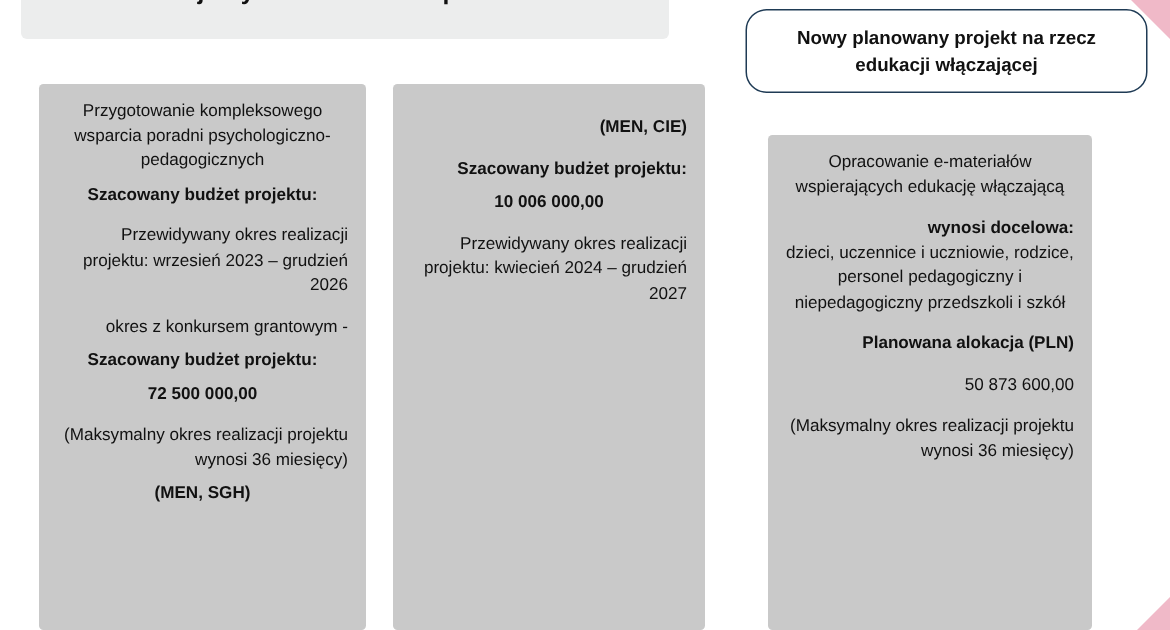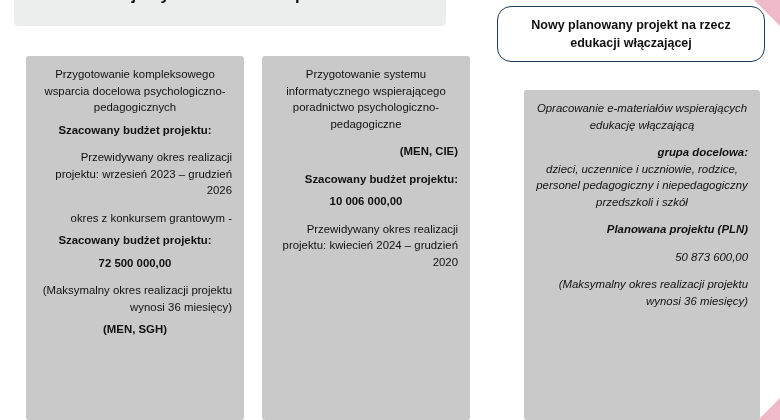--- a/index.html
+++ b/index.html
@@ -72,21 +72,21 @@
   .card {
     position: absolute;
     background: #c9c9c9;
     border-radius: 3px;
     box-sizing: border-box;
     padding: 10px 12px 0 12px;
     overflow: hidden;
   }
   .card-1 { left: 26px;  top: 56px;  width: 218px; height: 364px; }
   .card-2 { left: 262px; top: 56px;  width: 208px; height: 364px; }
-  .card-3 { left: 524px; top: 90px;  width: 236px; height: 330px; font-style: italic; }
+  .card-3 { left: 512px; top: 90px;  width: 216px; height: 330px; }
 
   .card p {
     margin: 0;
     text-align: center;
     font-size: 11.4px;
     line-height: 16.5px;
     color: #111111;
   }
   .card p.b { font-weight: bold; }
   .card p.gap-top { margin-top: 11px; text-align: right; }
@@ -118,41 +118,40 @@
 <div class="slide">
 
   <div class="left-header"></div>
   <div class="left-header-text">Projekty skierowane do poradni</div>
 
   <div class="right-header">
     <div class="right-header-text">Nowy planowany projekt na rzecz edukacji włączającej</div>
   </div>
 
   <div class="card card-1" id="card-0">
-      <p>Przygotowanie kompleksowego wsparcia docelowa psychologiczno-pedagogicznych</p>
+      <p>Przygotowanie kompleksowego wsparcia poradni psychologiczno-pedagogicznych</p>
       <p class="b gap-top-sm">Szacowany budżet projektu:</p>
       <p class="gap-top">Przewidywany okres realizacji projektu: wrzesień 2023 – grudzień 2026</p>
       <p class="gap-top">okres z konkursem grantowym -</p>
       <p class="b gap-top-sm">Szacowany budżet projektu:</p>
       <p class="b gap-top-sm">72 500 000,00</p>
       <p class="gap-top">(Maksymalny okres realizacji projektu wynosi 36 miesięcy)</p>
       <p class="b gap-top-sm">(MEN, SGH)</p>
     </div>
   <div class="card card-2" id="card-1">
-      <p>Przygotowanie systemu informatycznego wspierającego poradnictwo psychologiczno-pedagogiczne</p>
       <p class="b gap-top">(MEN, CIE)</p>
       <p class="b gap-top">Szacowany budżet projektu:</p>
       <p class="b gap-top-sm">10 006 000,00</p>
-      <p class="gap-top">Przewidywany okres realizacji projektu: kwiecień 2024 – grudzień 2020</p>
+      <p class="gap-top">Przewidywany okres realizacji projektu: kwiecień 2024 – grudzień 2027</p>
     </div>
   <div class="card card-3" id="card-2">
       <p>Opracowanie e-materiałów wspierających edukację włączającą</p>
-      <p class="b gap-top">grupa docelowa:</p>
+      <p class="b gap-top">wynosi docelowa:</p>
       <p>dzieci, uczennice i uczniowie, rodzice, personel pedagogiczny i niepedagogiczny przedszkoli i szkół</p>
-      <p class="b gap-top">Planowana projektu (PLN)</p>
+      <p class="b gap-top">Planowana alokacja (PLN)</p>
       <p class="gap-top">50 873 600,00</p>
       <p class="gap-top">(Maksymalny okres realizacji projektu wynosi 36 miesięcy)</p>
     </div>
 
   <div class="corner-tr"></div>
   <div class="corner-br"></div>
 
 </div>
 
 </body></html>

